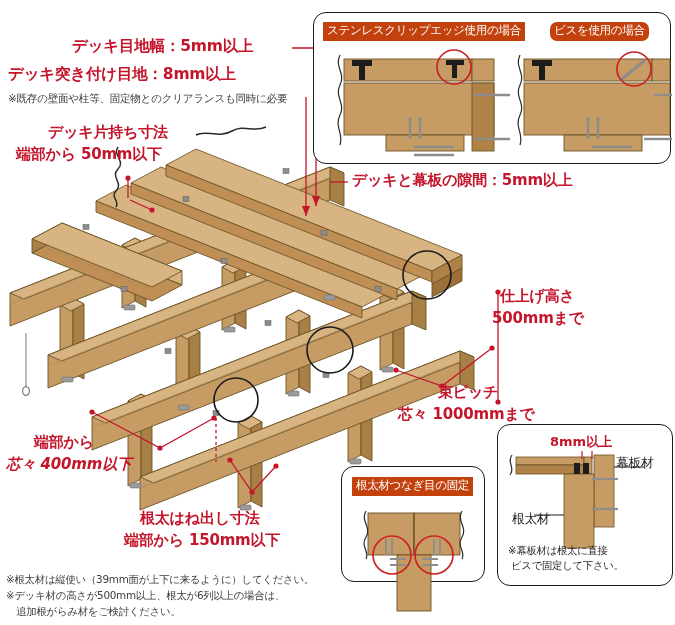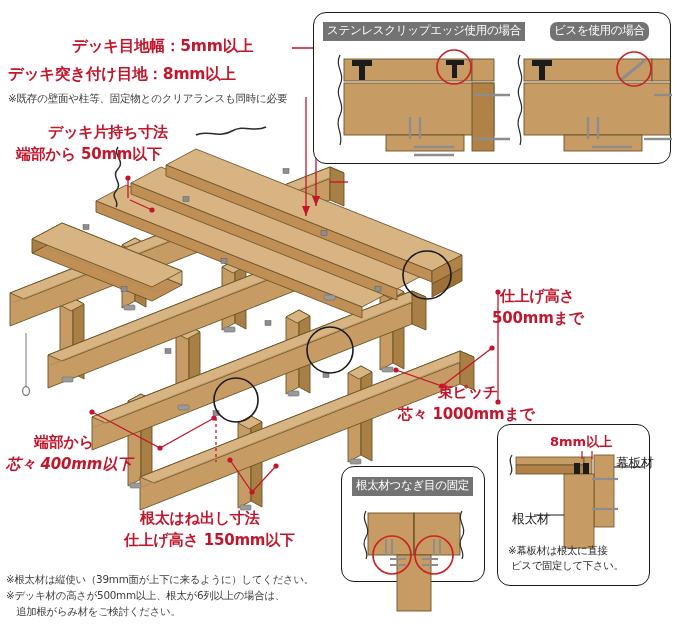--- a/index.html
+++ b/index.html
@@ -30,21 +30,21 @@
     white-space:pre;letter-spacing:-0.25px;
   }
 
   
   .panel{
     position:absolute;background:#ffffff;
     border:1.6px solid #1a1a1a;border-radius:13px;
     box-sizing:border-box;
   }
   .panel-tag{
-    position:absolute;background:#737373;color:#ffffff;
+    position:absolute;background:#c2410c;color:#ffffff;
     font-size:11.6px;line-height:1;padding:3px 4px 4px 4px;
     white-space:pre;letter-spacing:-0.4px;
   }
   .blk{color:#1d1d1d;font-size:12.8px;white-space:pre;letter-spacing:-0.3px;}
   .blk-sm{color:#2a2a2a;font-size:10.4px;white-space:pre;line-height:1.4;letter-spacing:-0.3px;}
   .red-sm{color:#c4152b;font-weight:bold;font-size:13px;white-space:pre;}
 
   svg{display:block;overflow:visible;}
 </style>
 </head>
@@ -250,32 +250,33 @@
 
   <div class="abs redlabel r18" style="left:72px;top:38px;">デッキ目地幅：5mm以上</div>
 
   <div class="abs redlabel r18" style="left:8px;top:66px;">デッキ突き付け目地：8mm以上</div>
 
   <div class="abs redlabel r17" style="left:48px;top:124px;">デッキ片持ち寸法</div>
 
   <div class="abs note-sub" style="left:8px;top:92px;">※既存の壁面や柱等、固定物とのクリアランスも同時に必要</div>
   <div class="abs redlabel r17" style="left:16px;top:146px;">端部から 50mm以下</div>
 
+  <div class="abs redlabel r17" style="left:352px;top:172px;">デッキと幕板の隙間：5mm以上</div>
 
   <div class="abs redlabel r17" style="left:500px;top:288px;">仕上げ高さ</div>
   <div class="abs redlabel r17" style="left:492px;top:310px;">500mmまで</div>
 
   <div class="abs redlabel r17" style="left:438px;top:384px;">束ピッチ</div>
   <div class="abs redlabel r17" style="left:398px;top:406px;">芯々 1000mmまで</div>
 
   <div class="abs redlabel r17" style="left:34px;top:434px;">端部から</div>
   <div class="abs redlabel r17" style="left:6px;top:456px;font-style:italic;">芯々 400mm以下</div>
 
   <div class="abs redlabel r17" style="left:140px;top:510px;">根太はね出し寸法</div>
-  <div class="abs redlabel r17" style="left:124px;top:532px;">仕上げ高さ 150mm以下</div>
+  <div class="abs redlabel r17" style="left:124px;top:532px;">端部から 150mm以下</div>
 
   <div class="panel" style="left:313px;top:12px;width:358px;height:152px;">
 
     <div class="panel-tag" style="left:9px;top:9px;">ステンレスクリップエッジ使用の場合</div>
     <div class="panel-tag" style="left:236px;top:9px;border-radius:7px;">ビスを使用の場合</div>
 
     <svg style="position:absolute;left:0;top:30px;width:358px;height:120px;" viewBox="0 0 358 120">
 
       <g stroke="#6b5225" stroke-width="0.9">
         <rect x="30" y="16" width="128" height="22" fill="#c79c64"></rect>
@@ -356,21 +357,21 @@
         <line x1="92" y1="38" x2="92" y2="54"></line>
         <line x1="98" y1="38" x2="98" y2="54"></line>
         <line x1="80" y1="58" x2="96" y2="58"></line>
         <line x1="80" y1="64" x2="96" y2="64"></line>
       </g>
       <circle cx="50" cy="54" r="19" fill="none" stroke="#cc2222" stroke-width="1.7"></circle>
       <circle cx="92" cy="54" r="19" fill="none" stroke="#cc2222" stroke-width="1.7"></circle>
     </svg>
   </div>
 
-  <div class="panel" style="left:497px;top:424px;width:153px;height:162px;">
+  <div class="panel" style="left:497px;top:424px;width:176px;height:162px;">
 
     <div class="abs red-sm" style="left:52px;top:8px;">8mm以上</div>
 
     <div class="abs blk" style="left:118px;top:30px;">幕板材</div>
 
     <div class="abs blk" style="left:14px;top:86px;">根太材</div>
 
     <svg style="position:absolute;left:0;top:24px;width:172px;height:102px;" viewBox="0 0 172 102">
 
       <g stroke="#6b5225" stroke-width="0.8">

